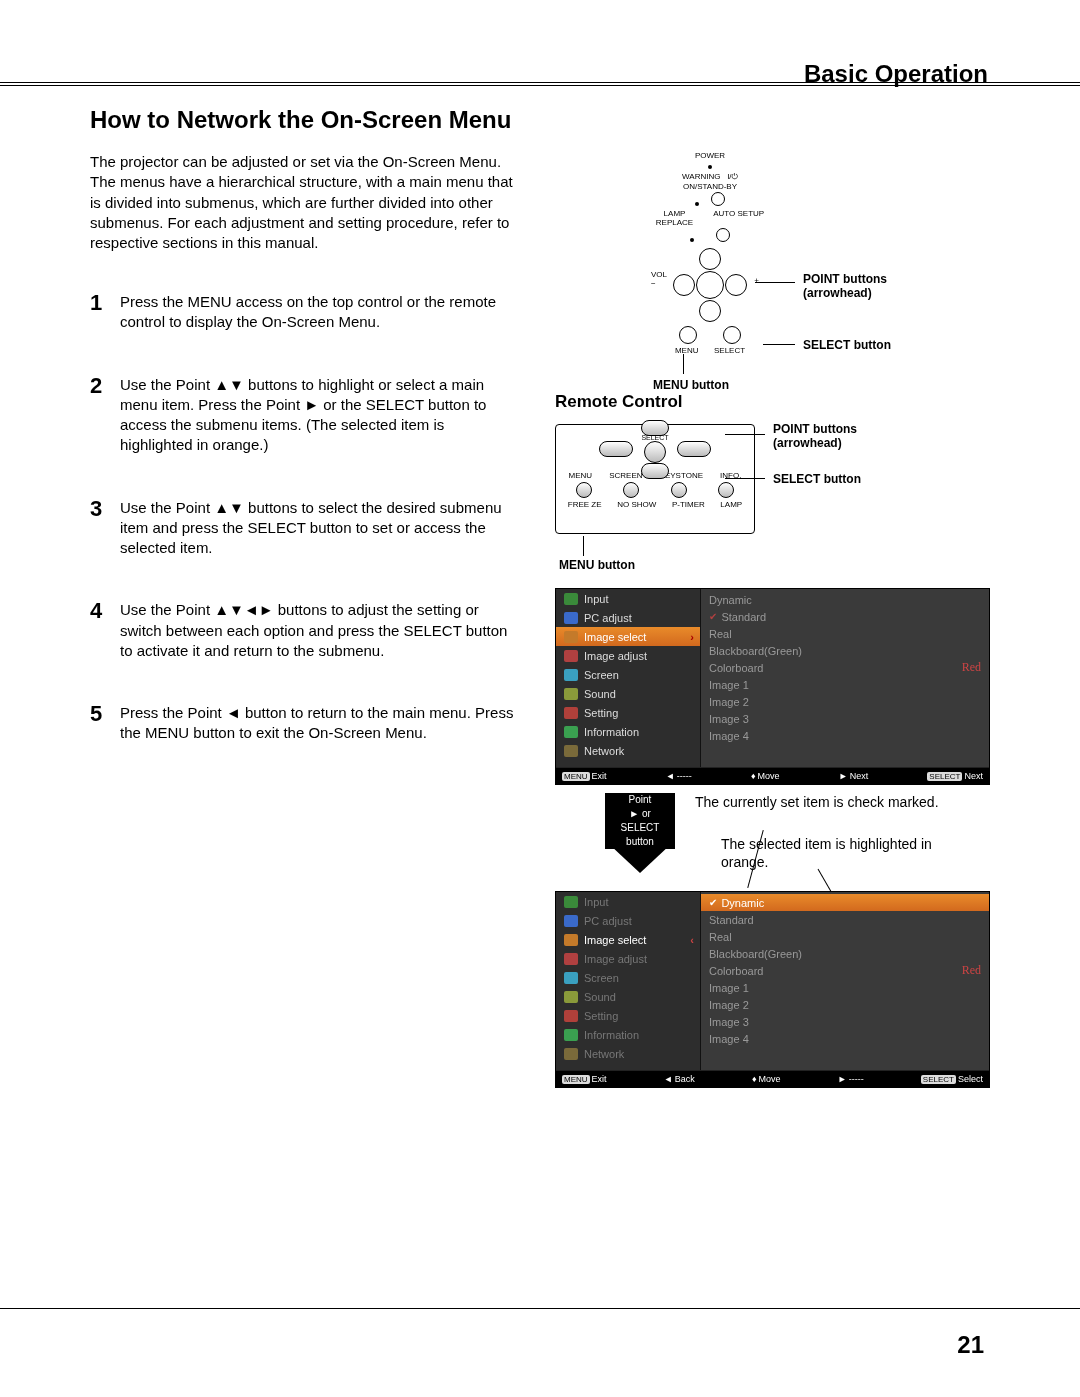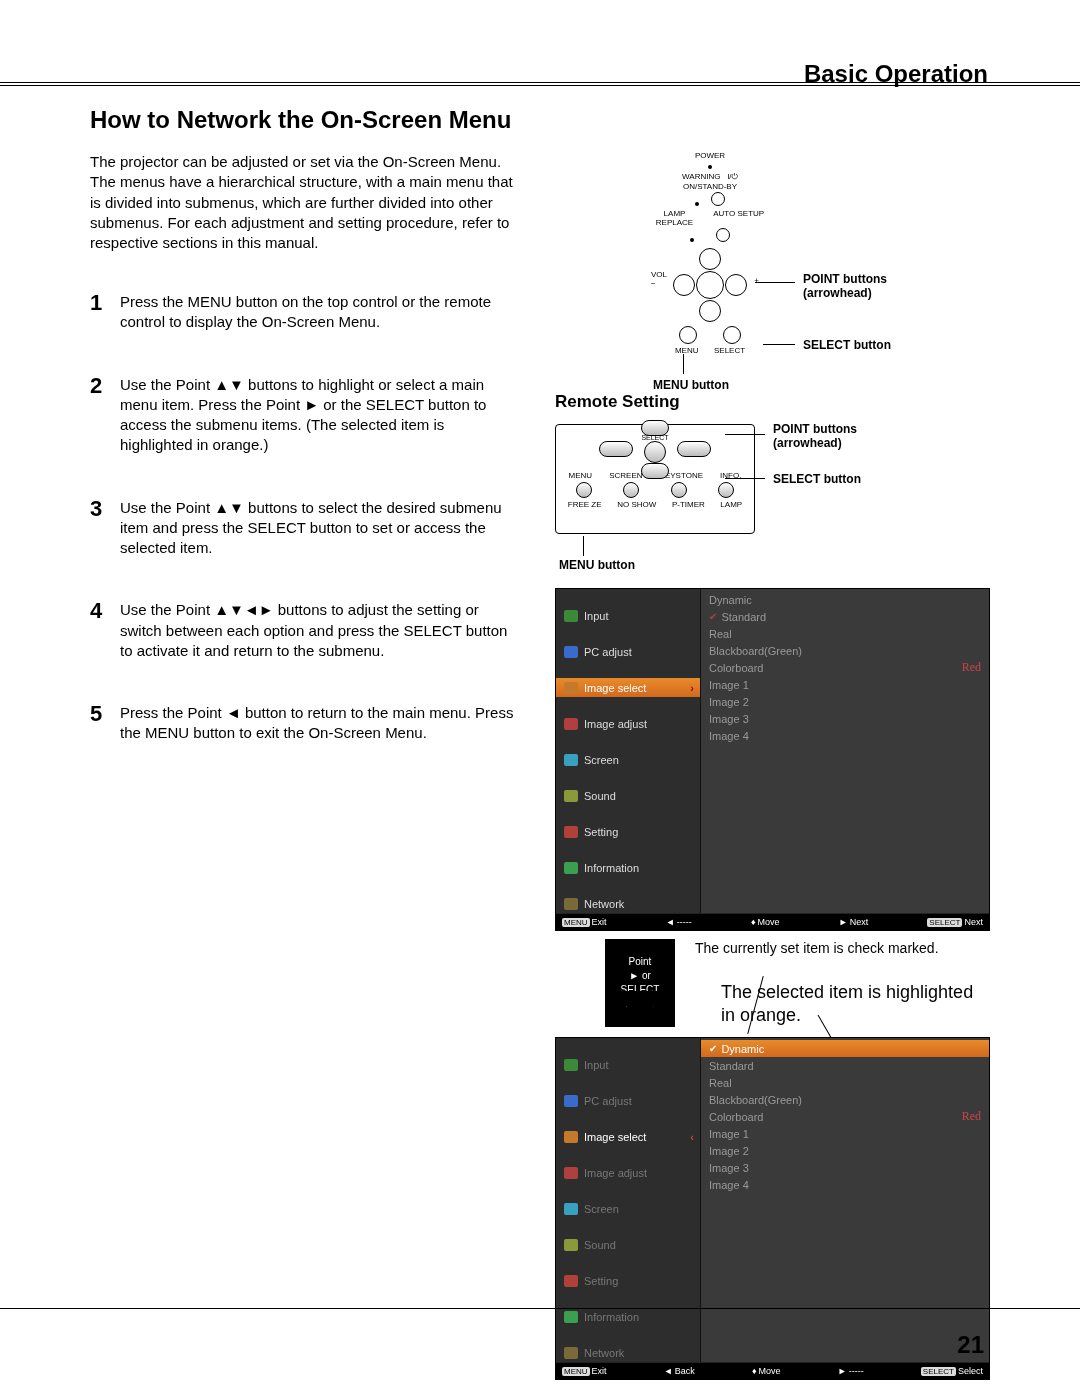--- a/index.html
+++ b/index.html
@@ -173,21 +173,20 @@
     border-right: 1px solid #111;
   }
   .osm-item {
     padding: 3px 6px 3px 8px;
     font-size: 11px;
     color: #ddd;
     display: flex;
     align-items: center;
     gap: 6px;
     height: 19px;
-    margin-top: 17px;
   }
   .osm-item.selected {
     background: linear-gradient(#e98b2a, #d2691e);
     color: #fff;
   }
   .osm-item.selected .chev-right {
     margin-left: auto;
     color: #a00;
     font-weight: bold;
   }
@@ -248,21 +247,21 @@
     height: 90px;
     margin: 8px 0;
   }
   .point-card {
     position: absolute;
     left: 50px; top: 0;
     background: #000;
     color: #fff;
     font-size: 10px;
     text-align: center;
-    padding: 16px 10px;
+    padding: 0 10px;
     line-height: 1.4;
     width: 70px;
   }
   .big-arrow {
     position: absolute;
     left: 55px; top: 52px;
     width: 0; height: 0;
     border-left: 30px solid transparent;
     border-right: 30px solid transparent;
     border-top: 28px solid #000;
@@ -270,21 +269,21 @@
   .between-text {
     position: absolute;
     left: 140px; top: 0;
     font-size: 14px;
     line-height: 1.3;
     width: 280px;
   }
   .between-text2 {
     position: absolute;
     left: 166px; top: 42px;
-    font-size: 18px;
+    font-size: 14px;
     line-height: 1.3;
     width: 260px;
   }
   .ann-line1 {
     position: absolute;
     border-left: 1px solid #000;
   }
 
   .page-number {
     position: absolute;
@@ -307,21 +306,21 @@
 <div class="rule-top"></div>
 <div class="rule-top2"></div>
 
 <div class="section-title">How to Network the On-Screen Menu</div>
 
 <div class="intro">The projector can be adjusted or set via the On-Screen Menu. The menus have a hierarchical structure, with a main menu that is divided into submenus, which are further divided into other submenus. For each adjustment and setting procedure, refer to respective sections in this manual.</div>
 
 <div class="steps">
   <div class="step">
     <div class="step-num">1</div>
-    <div class="step-text">Press the MENU button on the top control or the remote control to display the On-Screen Menu.</div>
+    <div class="step-text">Press the MENU access on the top control or the remote control to display the On-Screen Menu.</div>
   </div>
   <div class="step">
     <div class="step-num">2</div>
     <div class="step-text">Use the Point ▲▼ buttons to highlight or select a main menu item. Press the Point ► or the SELECT button to access the submenu items. (The selected item is highlighted in orange.)</div>
   </div>
   <div class="step">
     <div class="step-num">3</div>
     <div class="step-text">Use the Point ▲▼ buttons to select the desired submenu item and press the SELECT button to set or access the selected item.</div>
   </div>
   <div class="step">
@@ -379,21 +378,21 @@
     </div>
 
     <div class="callout-line" style="left:200px;top:130px;width:40px;"></div>
     <div class="callout" style="left:248px;top:120px;width:120px;">POINT buttons (arrowhead)</div>
     <div class="callout-line" style="left:208px;top:192px;width:32px;"></div>
     <div class="callout" style="left:248px;top:186px;">SELECT button</div>
     <div class="callout-line-v" style="left:128px;top:202px;height:20px;"></div>
     <div class="callout" style="left:98px;top:226px;">MENU button</div>
   </div>
 
-  <div class="sub-title">Remote Setting</div>
+  <div class="sub-title">Remote Control</div>
   <div class="remote-control-box">
     <div class="remote-diagram">
       <div class="remote-nav">
         <span class="pill-btn"></span>
         <div style="display:flex;flex-direction:column;align-items:center;">
           <span class="pill-btn" style="width:28px;"></span>
           <div class="select-mid">SELECT</div>
           <span class="round-btn"></span>
           <span class="pill-btn" style="width:28px;"></span>
         </div>

